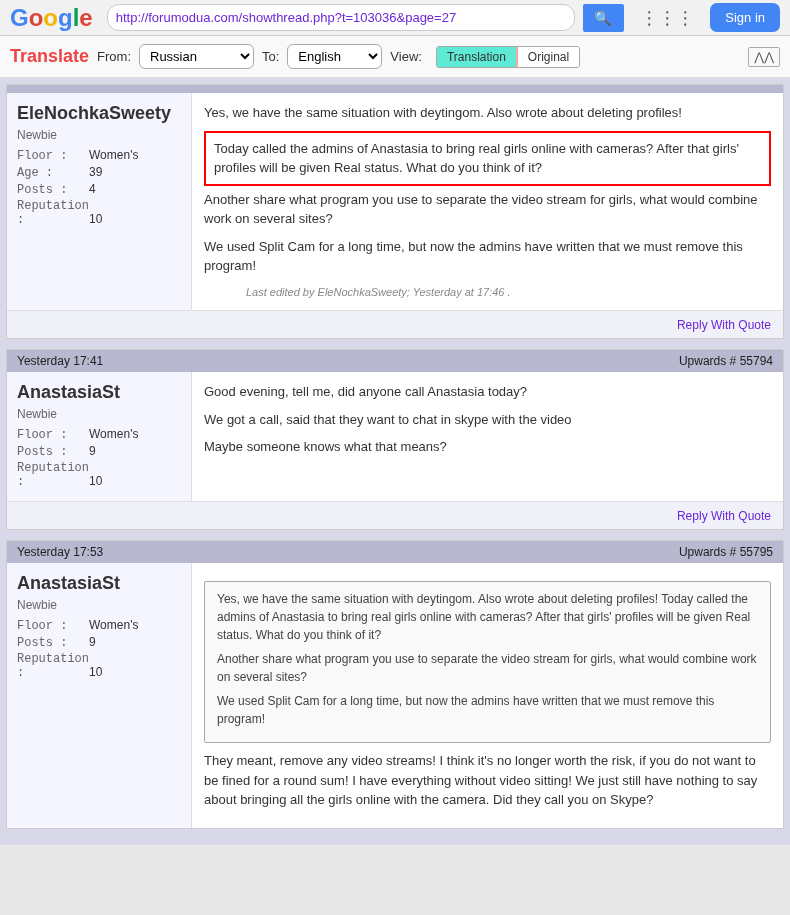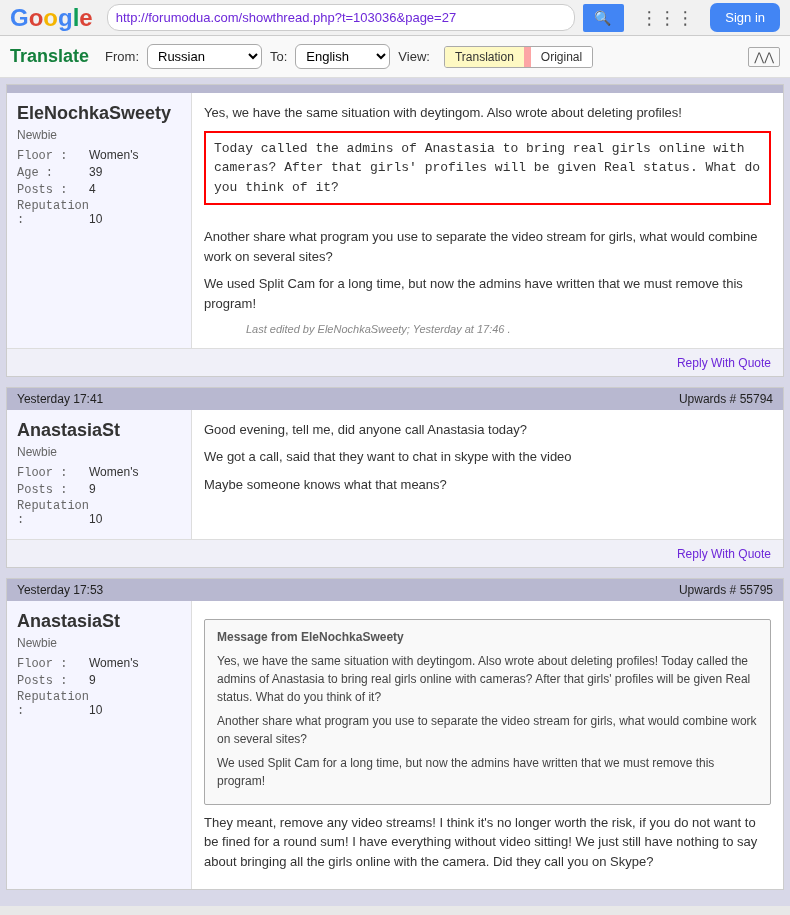--- a/index.html
+++ b/index.html
@@ -72,24 +72,23 @@
     .translate-bar {
       background: #f9f9f9;
       border-bottom: 1px solid #ddd;
       padding: 6px 10px;
       display: flex;
       align-items: center;
       gap: 8px;
       height: 42px;
     }
     .translate-label {
-      color: #15803d;
+      color: #ef4444;
       font-size: 18px;
       font-weight: bold;
-      margin-right: 8px;
     }
     .translate-from-label, .translate-to-label, .translate-view-label {
       font-size: 13px;
       color: #333;
     }
     .translate-select {
       border: 1px solid #aaa;
       border-radius: 6px;
       padding: 3px 20px 3px 6px;
       font-size: 13px;
@@ -106,22 +105,22 @@
     }
     .view-btn {
       padding: 3px 10px;
       font-size: 12px;
       border: none;
       cursor: pointer;
       background: white;
       color: #333;
     }
     .view-btn-translation {
-      background: #fef9c3;
-      border-right: 7px solid #fca5a5;
+      background: #5eead4;
+      border-right: 2px solid #fca5a5;
     }
     .collapse-btn {
       margin-left: auto;
       background: none;
       border: 1px solid #aaa;
       border-radius: 2px;
       cursor: pointer;
       padding: 2px 5px;
       font-size: 12px;
       color: #555;
@@ -196,23 +195,22 @@
       padding: 10px 12px;
       color: #333;
       line-height: 1.5;
     }
     .post-main p {
       margin-bottom: 8px;
     }
     .post-main .highlighted {
       border: 2px solid red;
       padding: 6px 8px;
-      margin-bottom: 22px;
+      margin-bottom: 4px;
       display: block;
-      font-family: Liberation Mono, monospace;
     }
     .post-footer {
       background: #f0f0f8;
       padding: 6px 12px;
       text-align: right;
       border-top: 1px solid #ddd;
     }
     .reply-quote-btn {
       font-size: 12px;
       color: #6d28d9;
@@ -350,21 +348,20 @@
         <div class="post-username">AnastasiaSt</div>
         <div class="post-user-rank">Newbie</div>
         <div class="post-user-stats">
           <div><span class="label">Floor :</span><span class="value">Women's</span></div>
           <div><span class="label">Posts :</span><span class="value">9</span></div>
           <div><span class="label">Reputation :</span><span class="value">10</span></div>
         </div>
       </div>
       <div class="post-main">
         <div class="quote-box">
-          <div class="quote-box-header">Message from EleNochkaSweety</div>
           <p>Yes, we have the same situation with deytingom. Also wrote about deleting profiles! Today called the admins of Anastasia to bring real girls online with cameras? After that girls' profiles will be given Real status. What do you think of it?</p>
           <p>Another share what program you use to separate the video stream for girls, what would combine work on several sites?</p>
           <p>We used Split Cam for a long time, but now the admins have written that we must remove this program!</p>
         </div>
         <p>They meant, remove any video streams! I think it's no longer worth the risk, if you do not want to be fined for a round sum! I have everything without video sitting! We just still have nothing to say about bringing all the girls online with the camera. Did they call you on Skype?</p>
       </div>
     </div>
   </div>
 
 </div>

